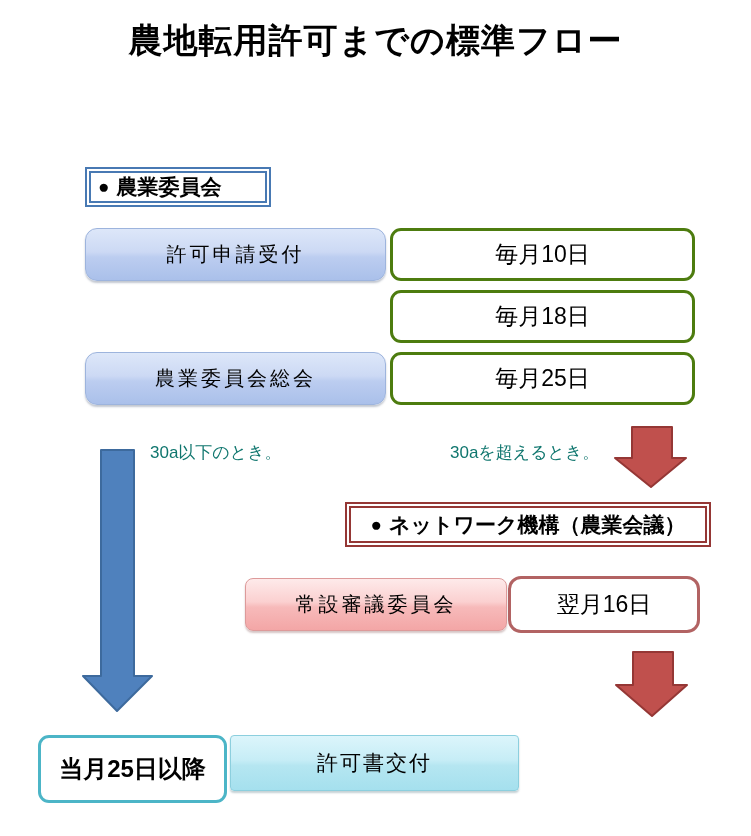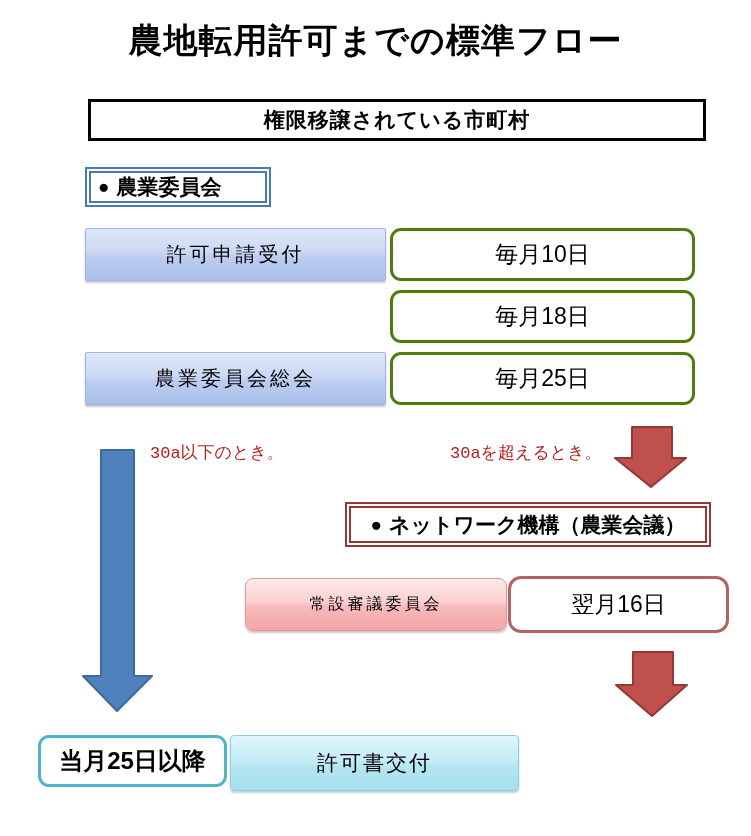--- a/index.html
+++ b/index.html
@@ -32,64 +32,64 @@
   .network-box{
     left:345px;top:502px;width:366px;height:45px;
     border:2px solid #953735;
     box-shadow:inset 0 0 0 2px #fff, inset 0 0 0 4px #953735;
     justify-content:center;
   }
   .bullet{margin-right:7px;font-size:19px;}
 
   .step-blue{
     position:absolute;left:85px;width:301px;height:53px;box-sizing:border-box;
-    border:1px solid #9db4dd;border-radius:2px;
+    border:1px solid #9db4dd;border-radius:12px;
     background:linear-gradient(180deg,#dde7f9 0%,#ccd9f4 45%,#bccdf0 55%,#aac0ea 100%);
     box-shadow:0 2px 2px rgba(120,130,150,0.45);
     display:flex;align-items:center;justify-content:center;
     font-size:20px;letter-spacing:3px;
   }
   .step-date{
     position:absolute;left:390px;width:305px;height:53px;box-sizing:border-box;
     background:#fff;border:3px solid #4d7c0f;border-radius:11px;
     display:flex;align-items:center;justify-content:center;
     font-size:23px;
   }
   .row1{top:228px;} .row2{top:290px;} .row3{top:352px;}
 
   .branch-label{
-    position:absolute;top:441px;font-size:17px;color:#b91c1c;font-family:Liberation Mono, monospace;
+    position:absolute;top:441px;font-size:17px;color:#0f766e;
   }
   .branch-left{left:150px;}
   .branch-right{left:450px;}
 
   .arrow{position:absolute;line-height:0;}
   .blue-arrow{left:81px;top:448px;}
   .blue-arrow polygon{fill:#4f81bd;stroke:#3d6a9d;stroke-width:2;stroke-linejoin:round;}
   .red-arrow polygon{fill:#c0504d;stroke:#953735;stroke-width:2;stroke-linejoin:round;}
   .red-arrow-1{left:613px;top:425px;}
   .red-arrow-2{left:614px;top:650px;}
 
   .council-box{
     position:absolute;left:245px;top:578px;width:262px;height:53px;box-sizing:border-box;
     border:1px solid #dd9a9a;border-radius:8px;
     background:linear-gradient(180deg,#feeaea 0%,#fbd0d0 45%,#f7baba 55%,#f3a6a6 100%);
     box-shadow:0 2px 2px rgba(150,110,110,0.4);
     display:flex;align-items:center;justify-content:center;
-    font-size:16px;letter-spacing:3px;
+    font-size:20px;letter-spacing:3px;
   }
   .council-date{
-    position:absolute;left:508px;top:576px;width:221px;height:57px;box-sizing:border-box;
+    position:absolute;left:508px;top:576px;width:192px;height:57px;box-sizing:border-box;
     background:#fff;border:3px solid #b26363;border-radius:13px;
     display:flex;align-items:center;justify-content:center;
     font-size:23px;
   }
 
   .result-plain{
-    position:absolute;top:735px;height:52px;box-sizing:border-box;
+    position:absolute;top:735px;height:68px;box-sizing:border-box;
     background:#fff;border:3px solid #4cb5c7;border-radius:11px;
     display:flex;align-items:center;justify-content:center;
     font-size:24px;font-weight:bold;
   }
   .result-left{left:38px;width:189px;}
   .result-right{left:521px;width:189px;}
   .result-center{
     position:absolute;left:230px;top:735px;width:289px;height:56px;box-sizing:border-box;
     border:1px solid #8ccfde;border-radius:4px;
     background:linear-gradient(180deg,#dcf5fb 0%,#c6edf6 45%,#b5e6f1 55%,#a5e0ee 100%);
@@ -98,23 +98,20 @@
     font-size:21px;letter-spacing:2px;
   }
 </style>
 </head>
 <body>
 
 <div class="canvas">
 
   <div class="title">農地転用許可までの標準フロー</div>
 
-  <div class="header-box">
-    <span>権限移譲されている市町村</span>
-  </div>
 
   <div class="dbl-box committee-box">
     <span class="bullet">●</span>
     <span>農業委員会</span>
   </div>
 
   <div class="step-blue row1">
     <span>許可申請受付</span>
   </div>
   <div class="step-date row1">

